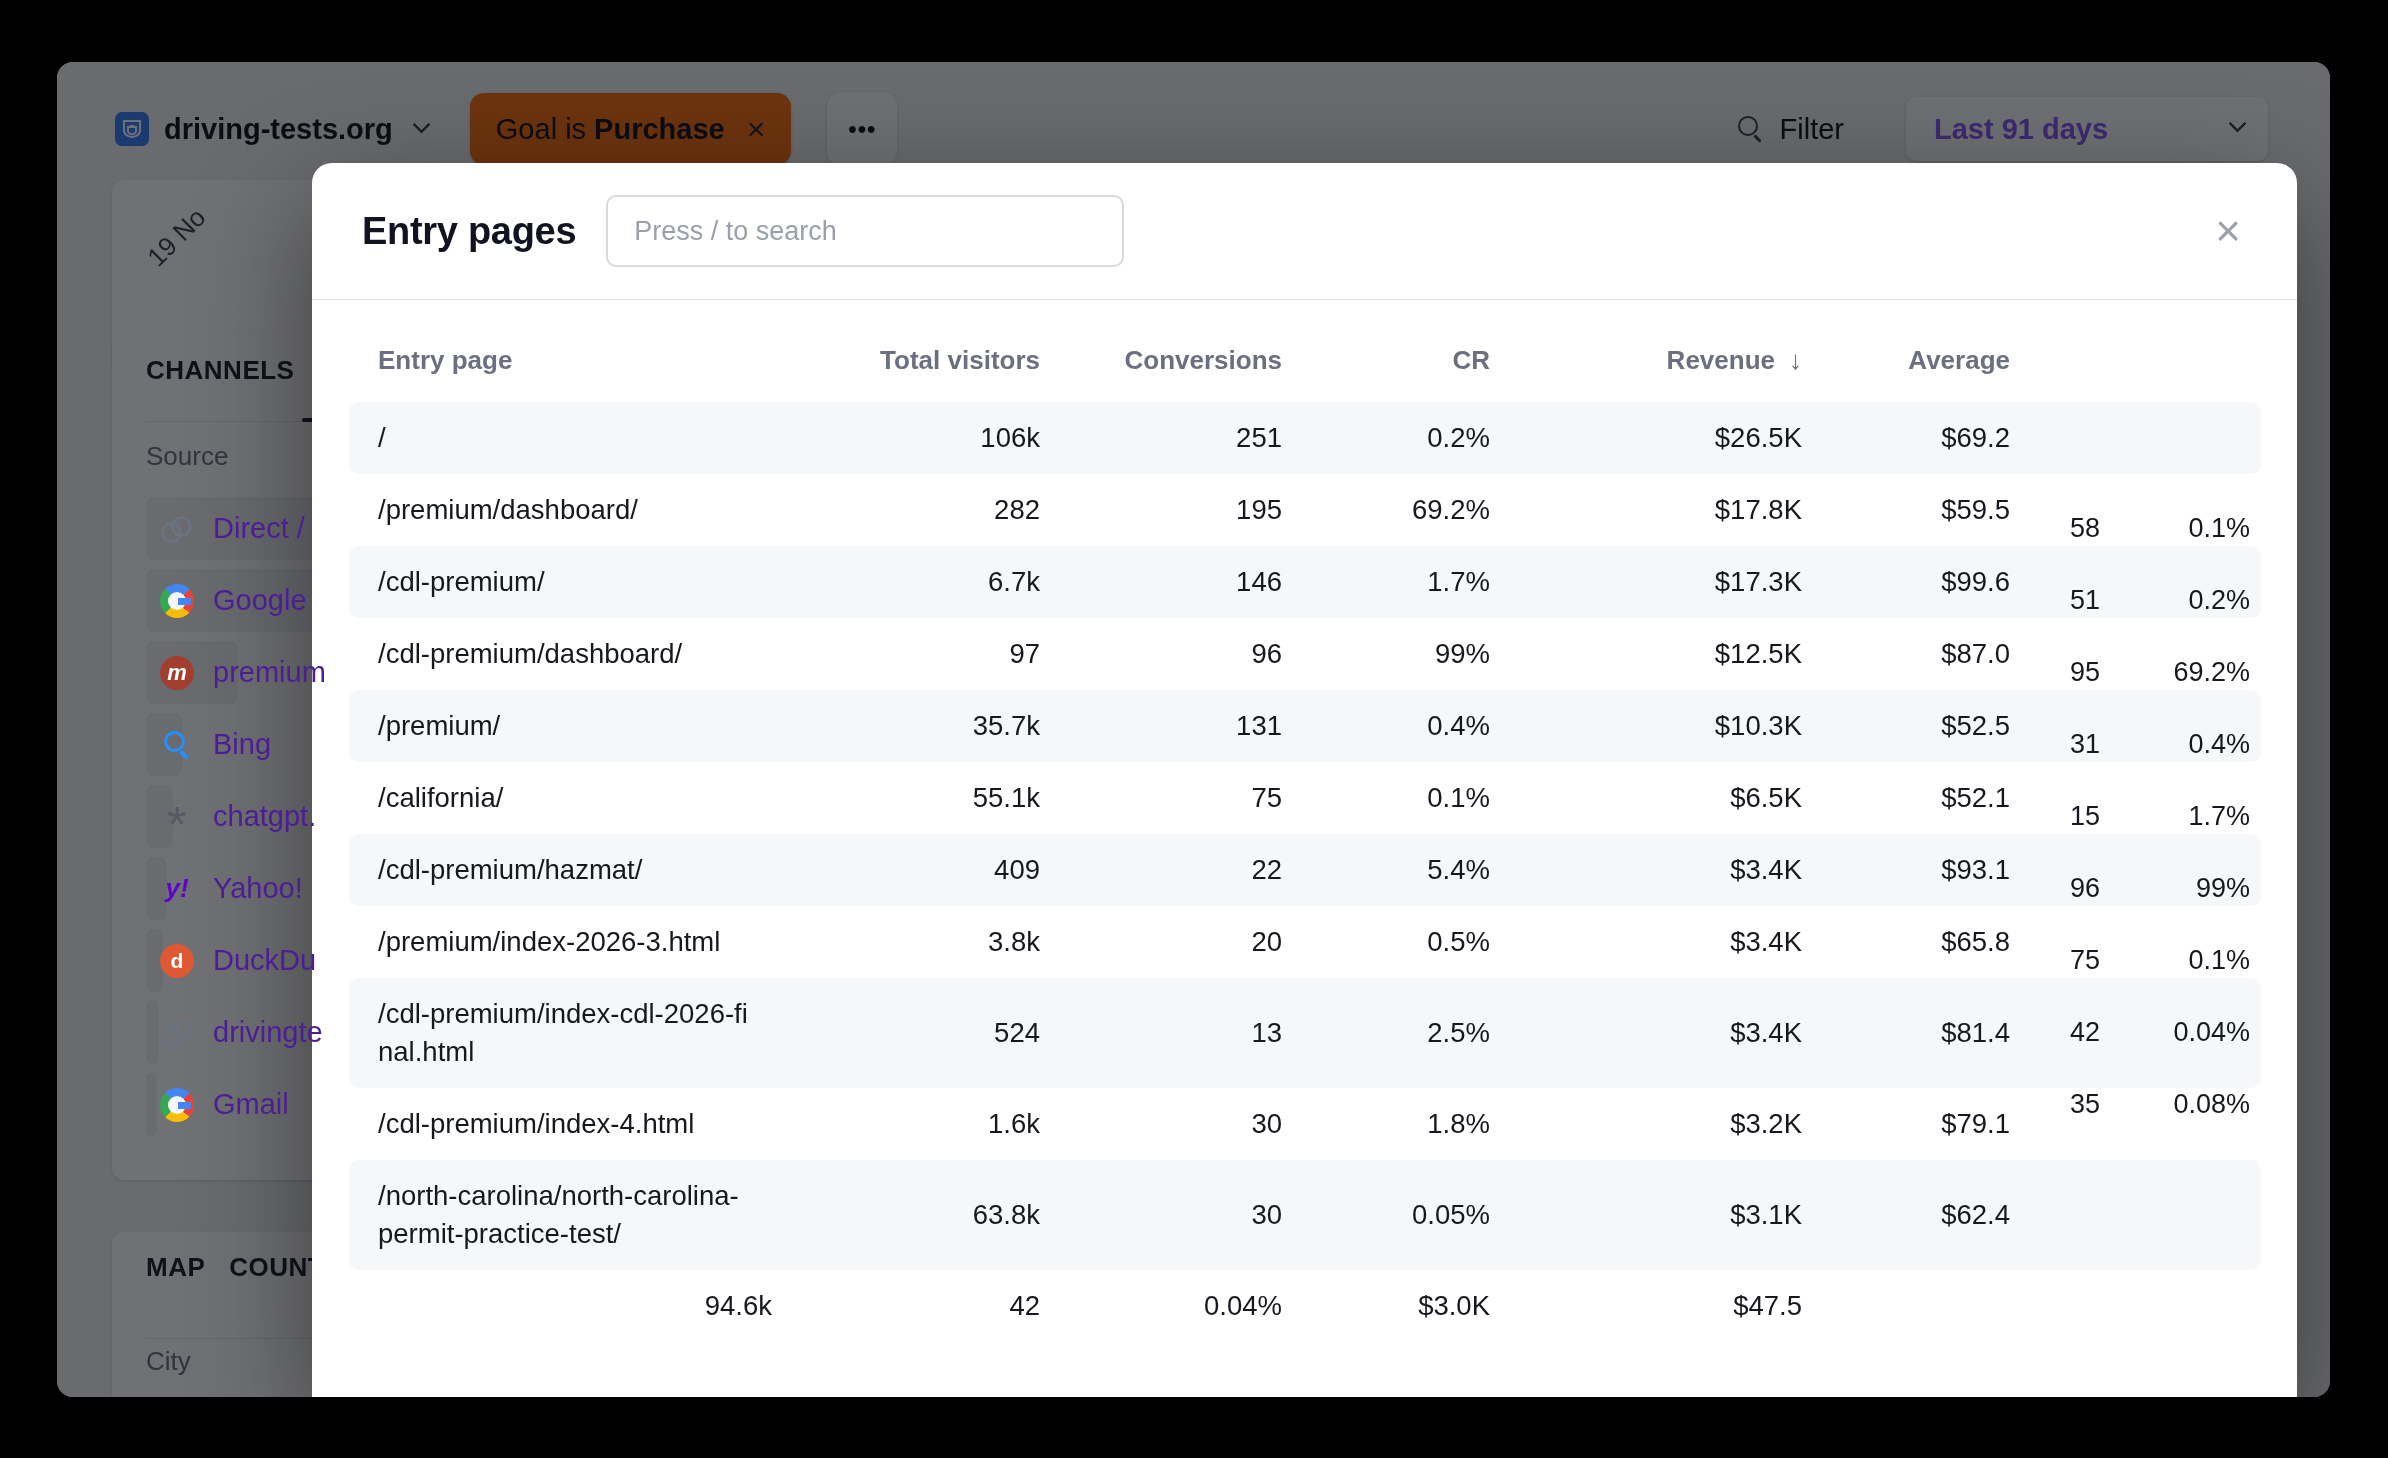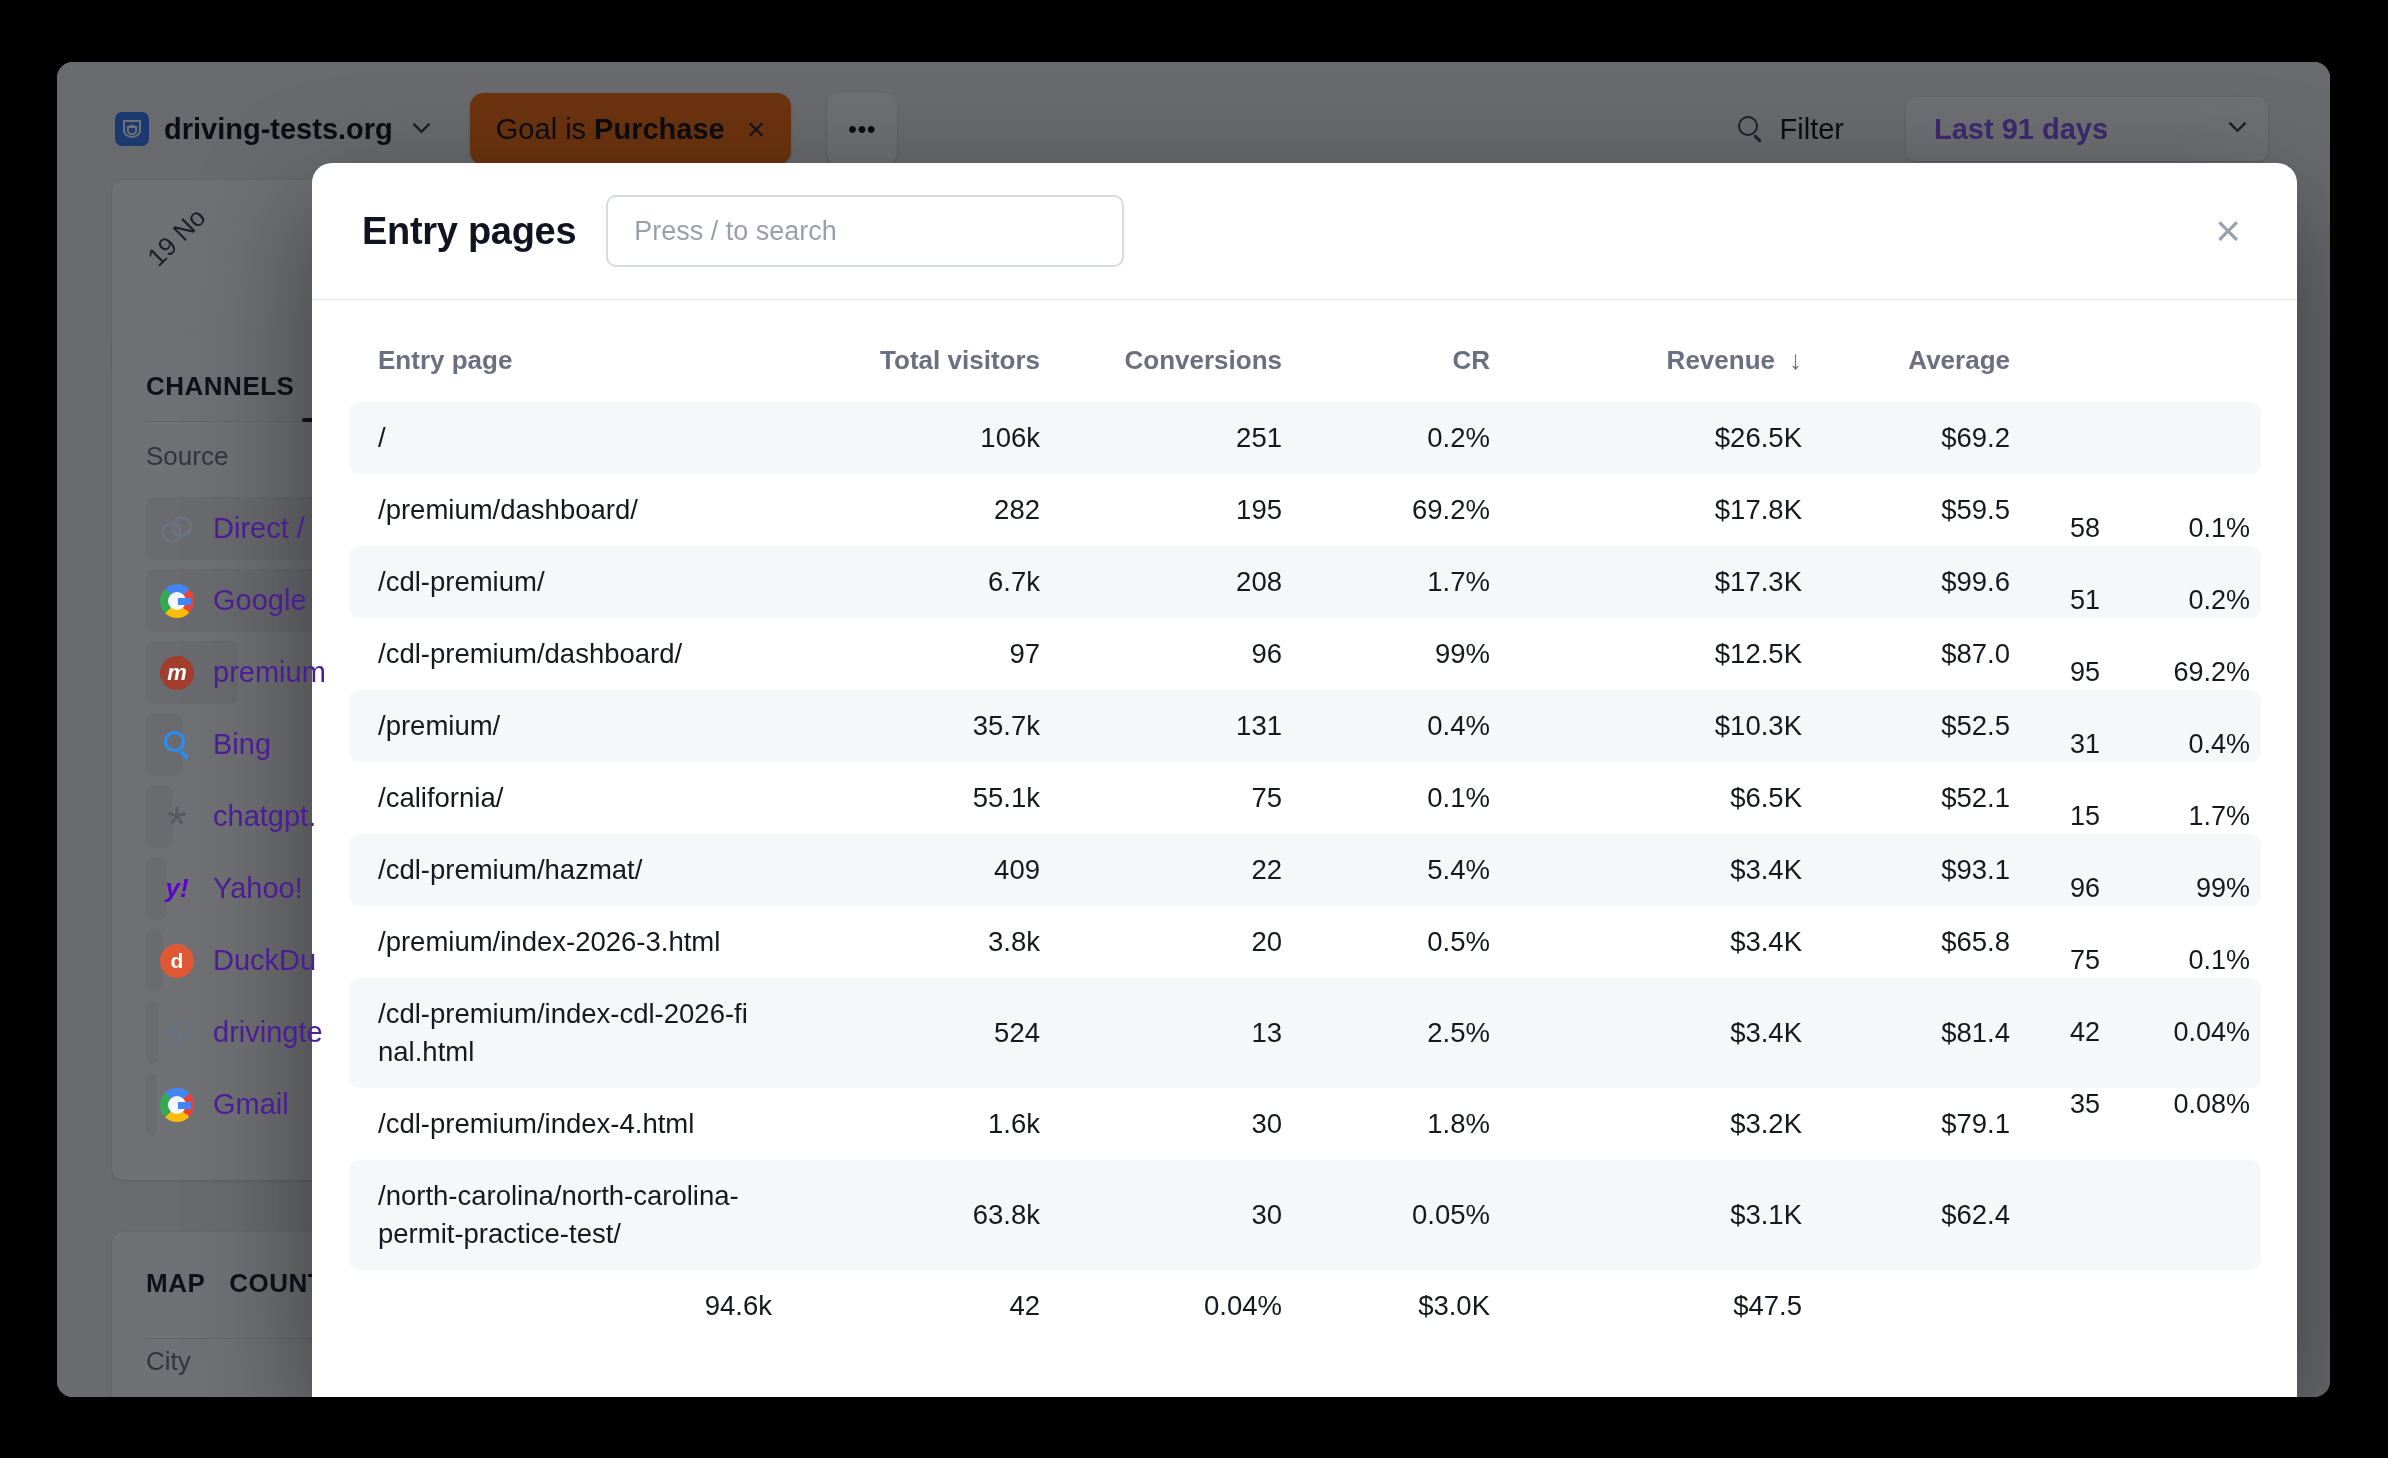--- a/index.html
+++ b/index.html
@@ -39,21 +39,21 @@
   .daterange .chev { margin-left:auto; margin-top:-6px; }
 
   .card { position:absolute; background:#fff; border-radius:12px; box-shadow:0 1px 3px rgba(0,0,0,.12); }
   .chart-card { left:55px; top:118px; width:2169px; height:195px; }
   .axis-label { position:absolute; font-size:26px; color:#3f4650; transform:rotate(-45deg); white-space:nowrap; }
   .axis-left { left:30px; top:42px; }
   .axis-right { left:1962px; top:30px; }
 
   .channels-card { left:55px; top:273px; width:2169px; height:845px; }
   .map-card { left:55px; top:1170px; width:2169px; height:300px; }
-  .card-tabs { position:absolute; left:34px; top:36px; display:flex; gap:24px;
+  .card-tabs { position:absolute; left:34px; top:20px; display:flex; gap:24px;
     font-size:26px; font-weight:700; letter-spacing:.5px; color:#1f2430; }
   .card-tabs .tab-dim { color:#1f2430; }
   .card-divider { position:absolute; left:33px; right:33px; height:1px; background:#e3e5e9; }
   .channels-card .card-divider { top:86px; }
   .map-card .card-divider { top:106px; }
   .tab-underline { position:absolute; left:190px; top:83px; width:70px; height:4px; background:#1f2430; border-radius:2px; }
   .card-cols { position:absolute; left:34px; right:31px; display:flex; align-items:center;
     font-size:26px; color:#6f7580; }
   .channels-card .card-cols { top:106px; }
   .map-card .card-cols { top:114px; }
@@ -329,21 +329,21 @@
           <span class="num">282</span>
           <span class="num">195</span>
           <span class="num">69.2%</span>
           <span class="num">$17.8K</span>
           <span class="num">$59.5</span>
         </div>
 
         <div class="t-row">
           <span class="cell-entry">/cdl-premium/</span>
           <span class="num">6.7k</span>
-          <span class="num">208</span>
+          <span class="num">146</span>
           <span class="num">1.7%</span>
           <span class="num">$17.3K</span>
           <span class="num">$99.6</span>
         </div>
 
         <div class="t-row">
           <span class="cell-entry">/cdl-premium/dashboard/</span>
           <span class="num">97</span>
           <span class="num">96</span>
           <span class="num">99%</span>

